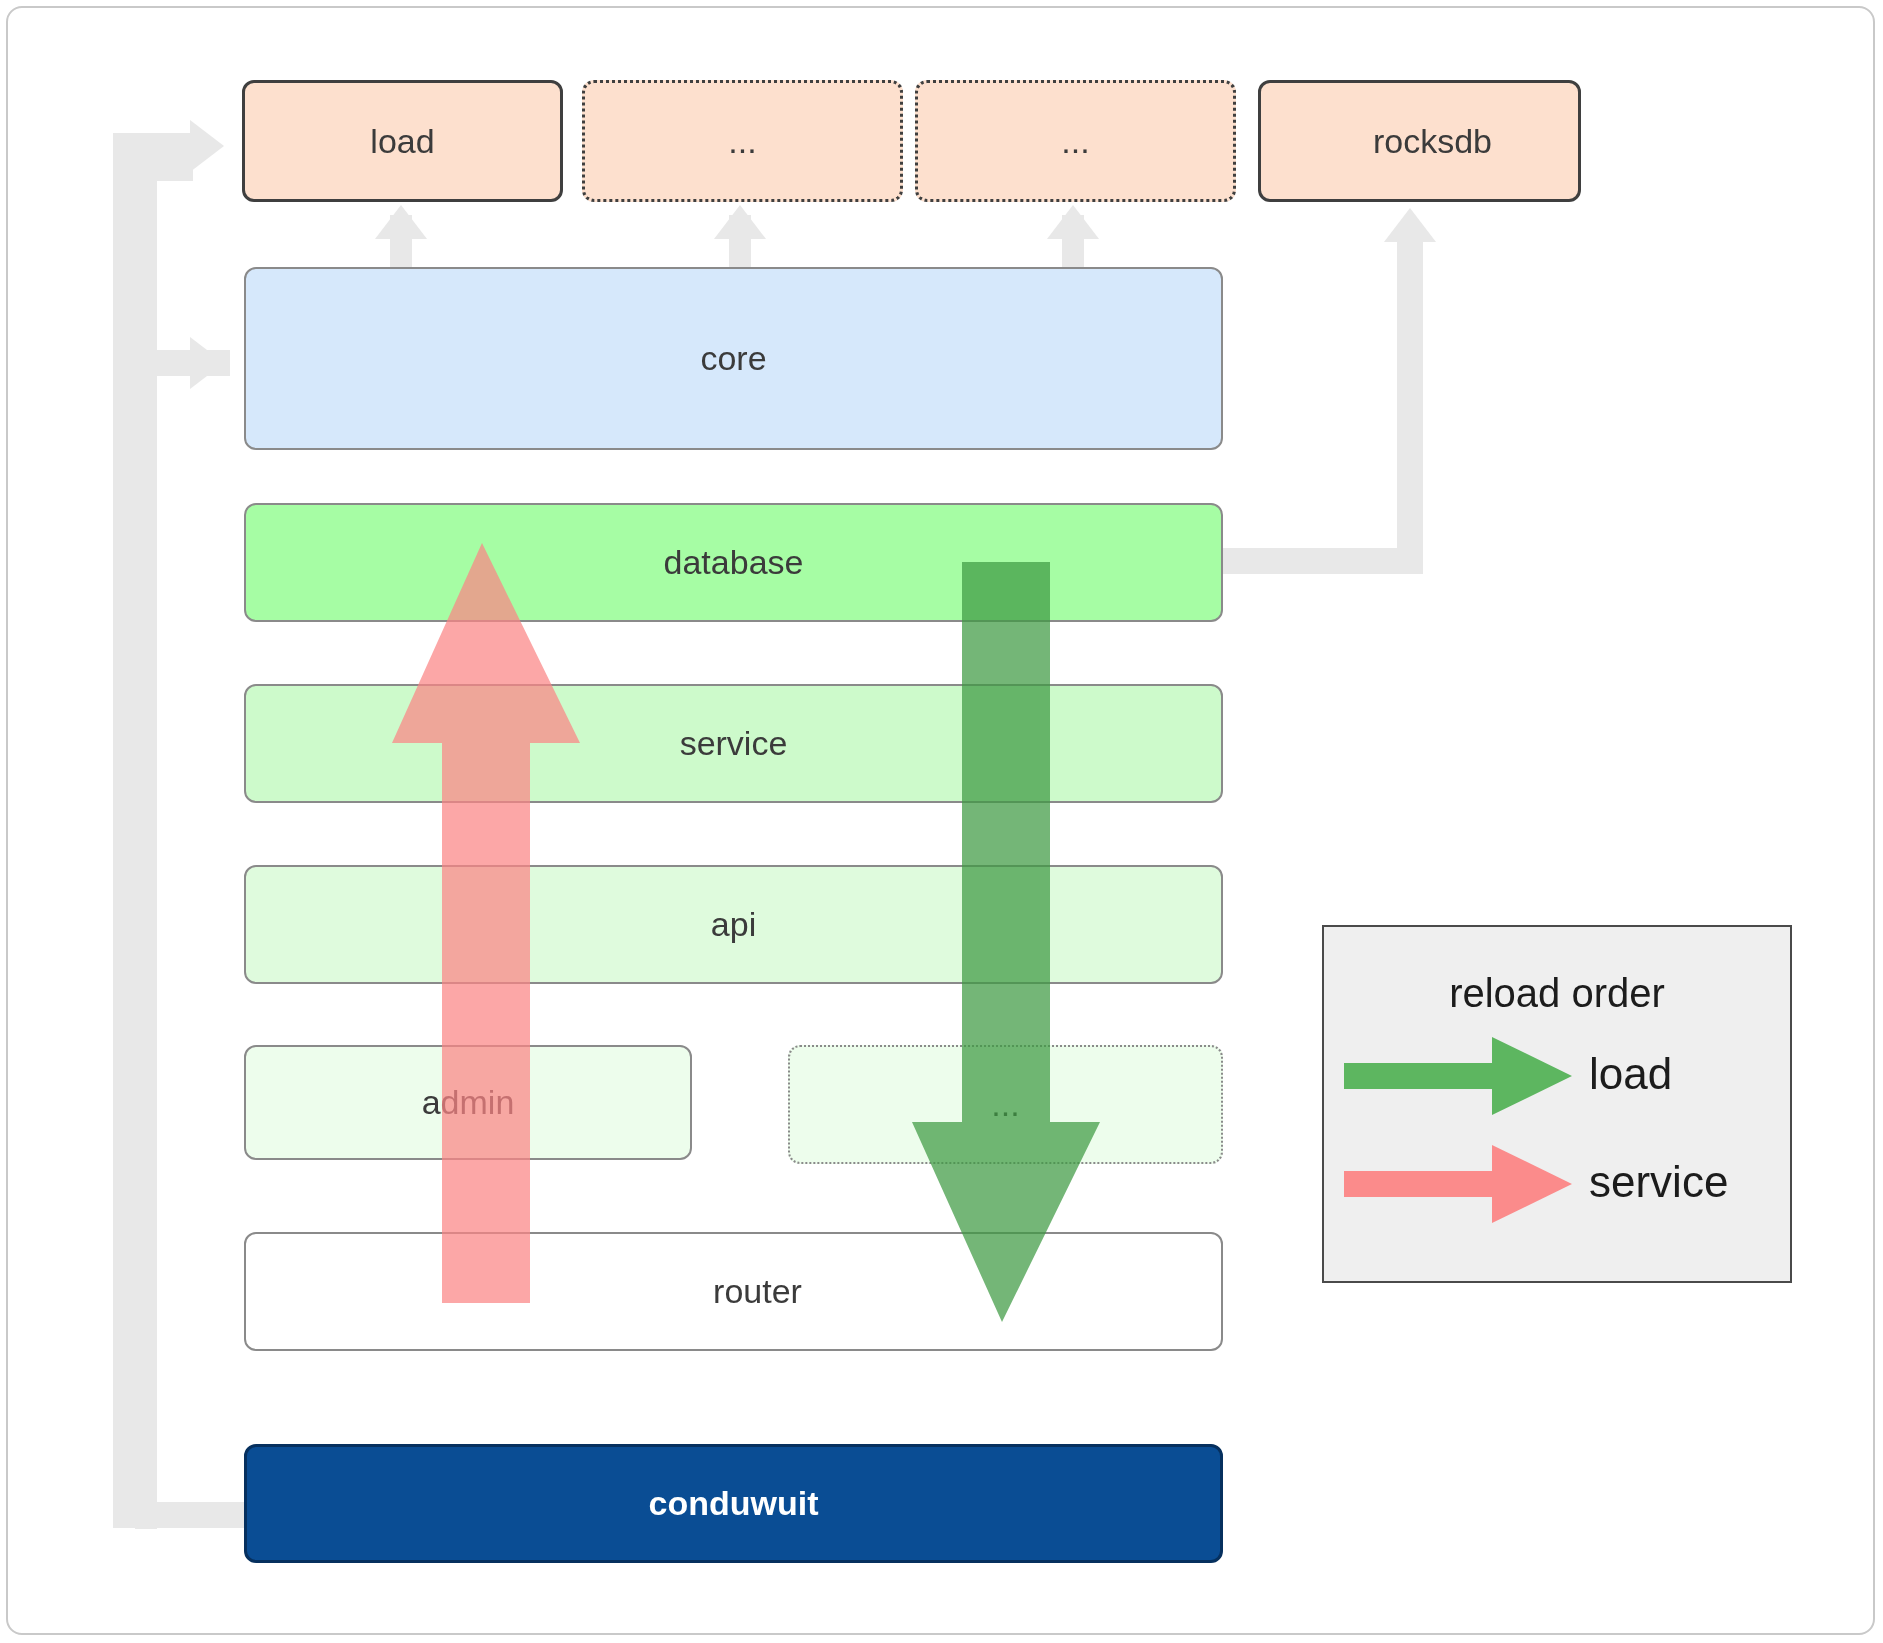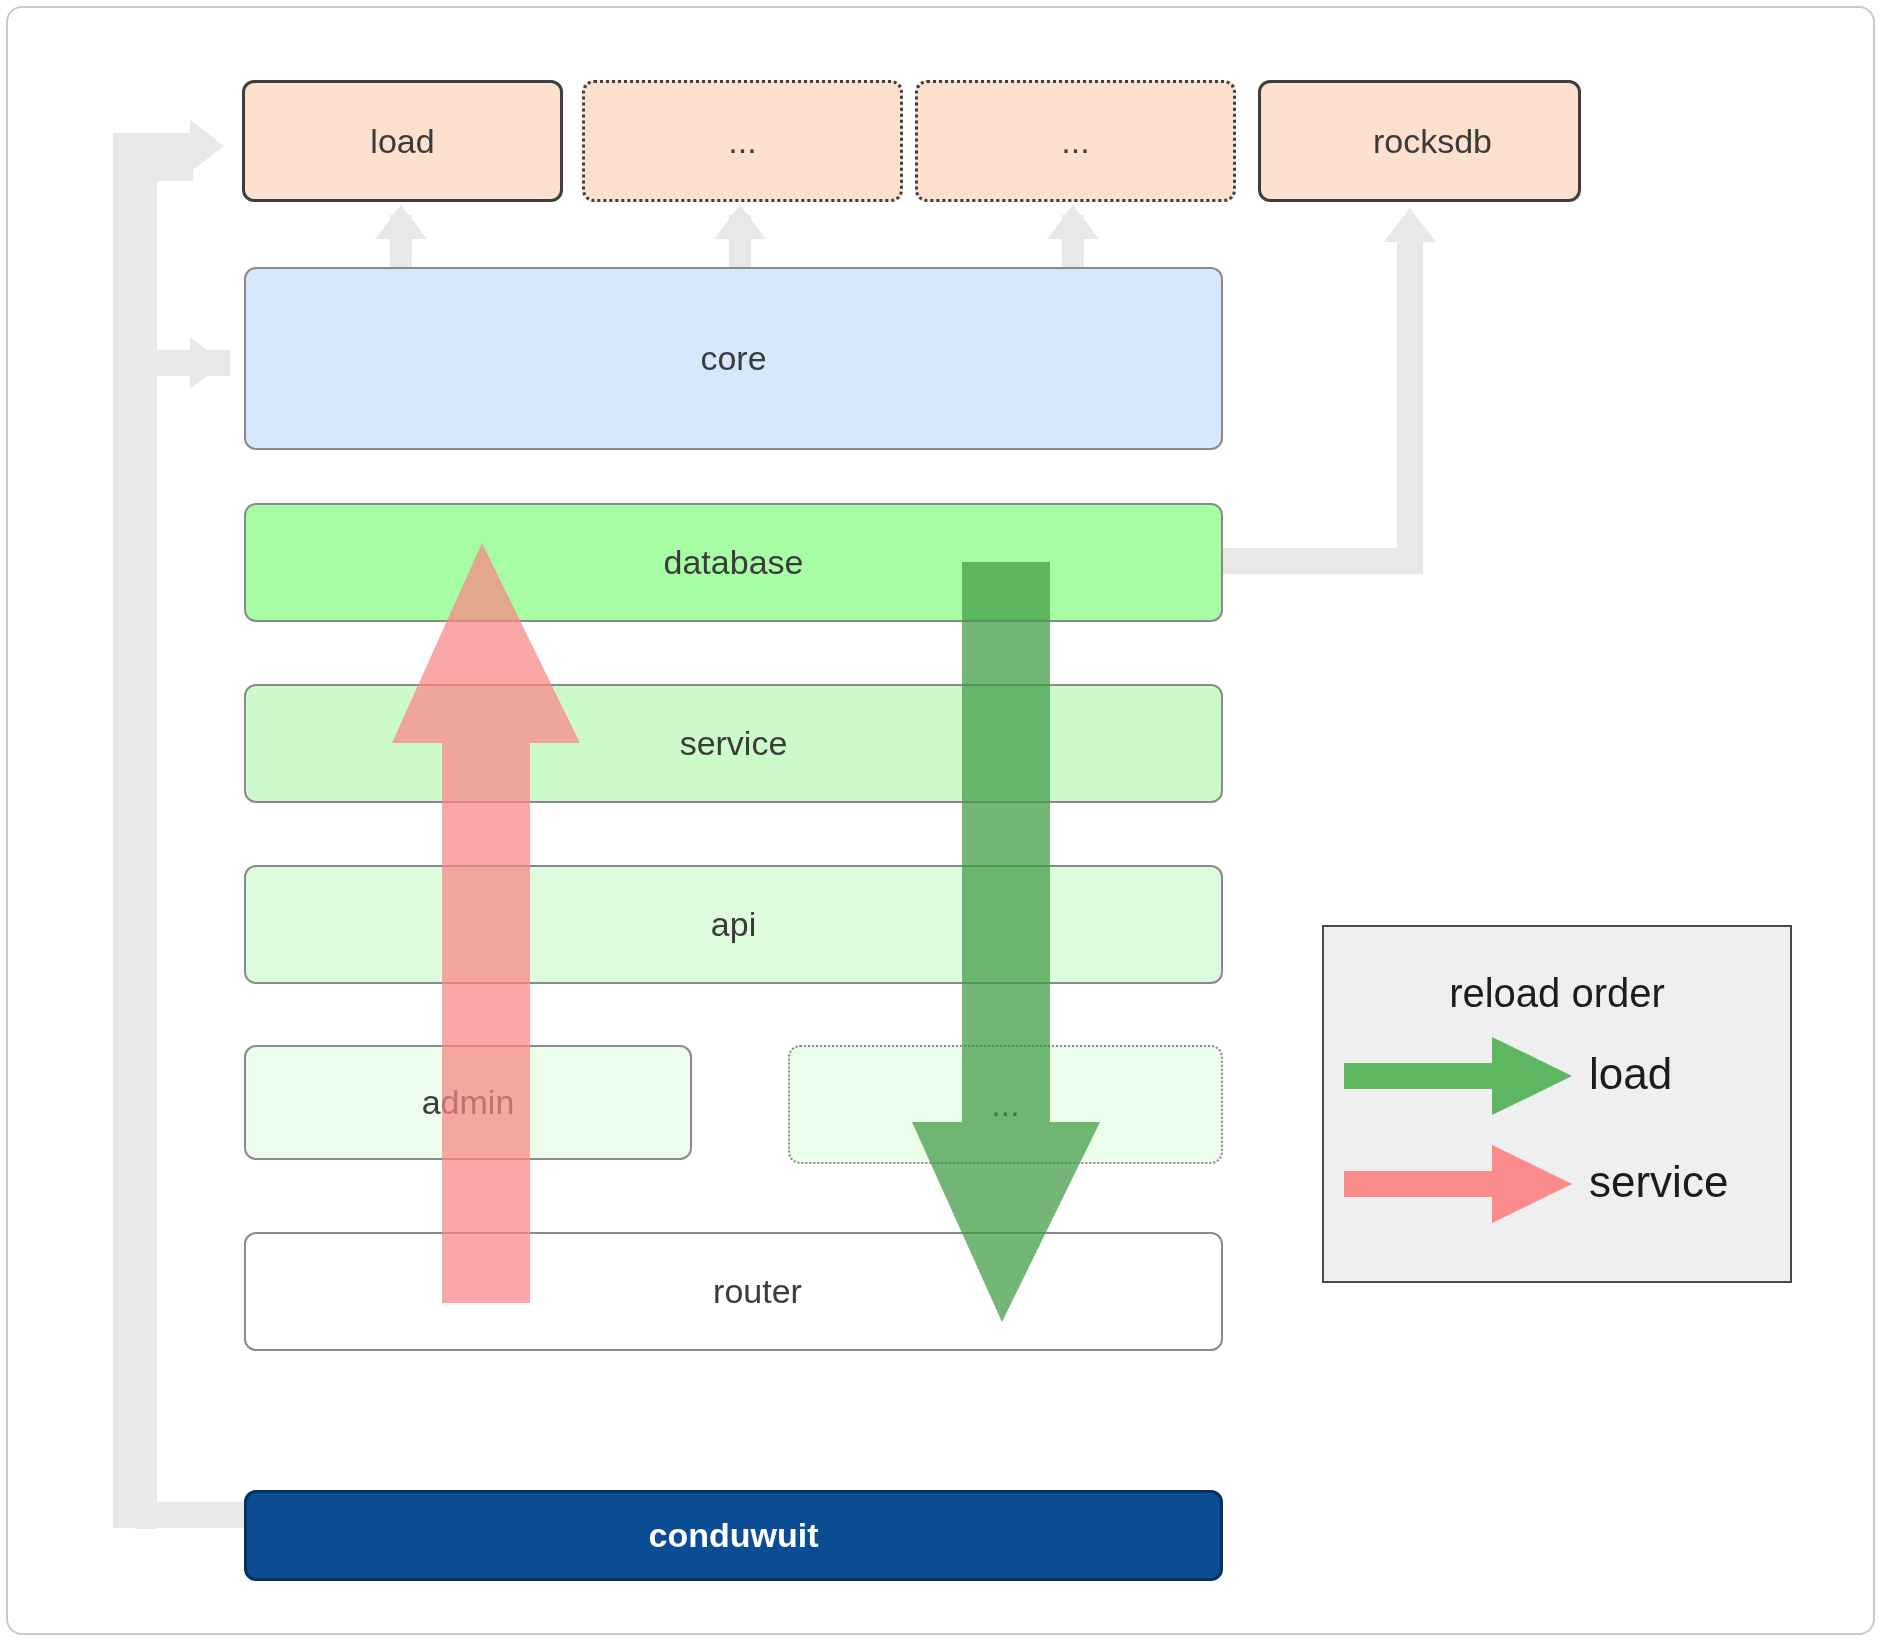--- a/index.html
+++ b/index.html
@@ -169,21 +169,21 @@
   </div>
 
   <div class="node green-4 node-gray-dotted" style="left:788px; top:1045px; width:435px; height:119px;">
     <span>...</span>
   </div>
 
   <div class="node white-node node-gray-border" style="left:244px; top:1232px; width:979px; height:119px;padding-left:48px;">
     <span>router</span>
   </div>
 
-  <div class="node navy" style="left:244px; top:1444px; width:979px; height:91px;margin-top:46px;">
+  <div class="node navy" style="left:244px; top:1444px; width:979px; height:119px;">
     <span>conduwuit</span>
   </div>
 
   <div class="flow" style="left:390px; top:543px; width:190px; height:760px;">
     <svg width="190" height="760" viewBox="0 0 190 760">
       <polygon points="92,0 190,200 140,200 140,760 52,760 52,200 2,200" fill="#fb8585" fill-opacity="0.72"></polygon>
     </svg>
   </div>
 
   <div class="flow" style="left:910px; top:562px; width:190px; height:760px;">

